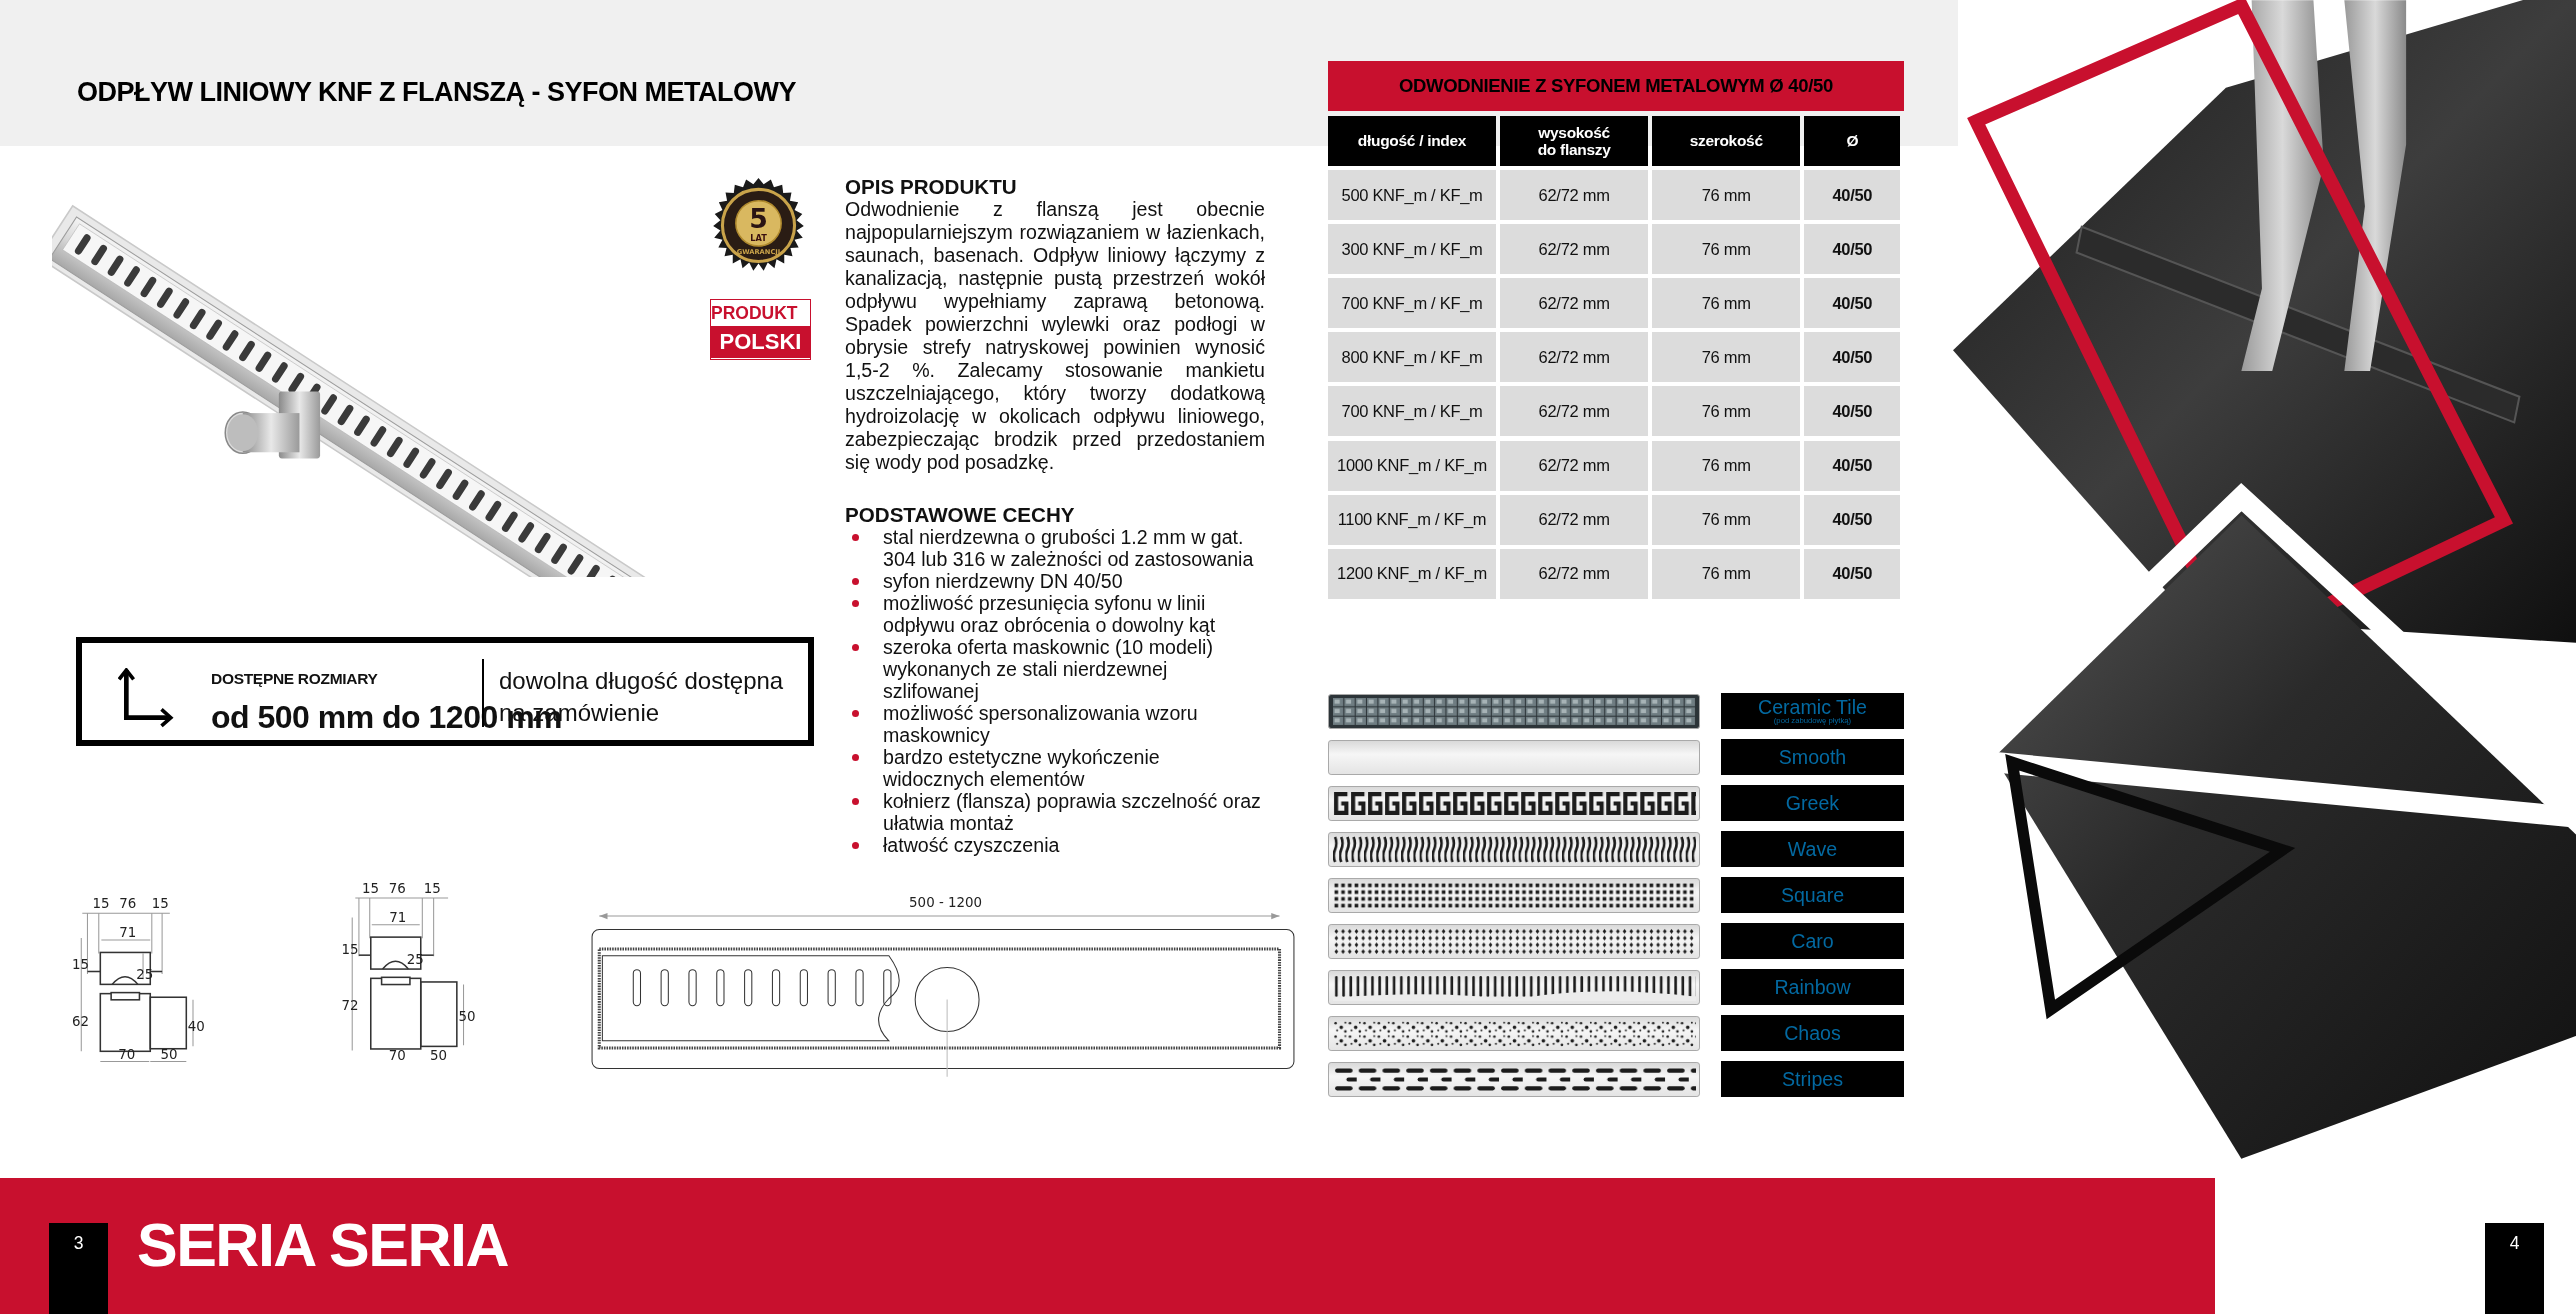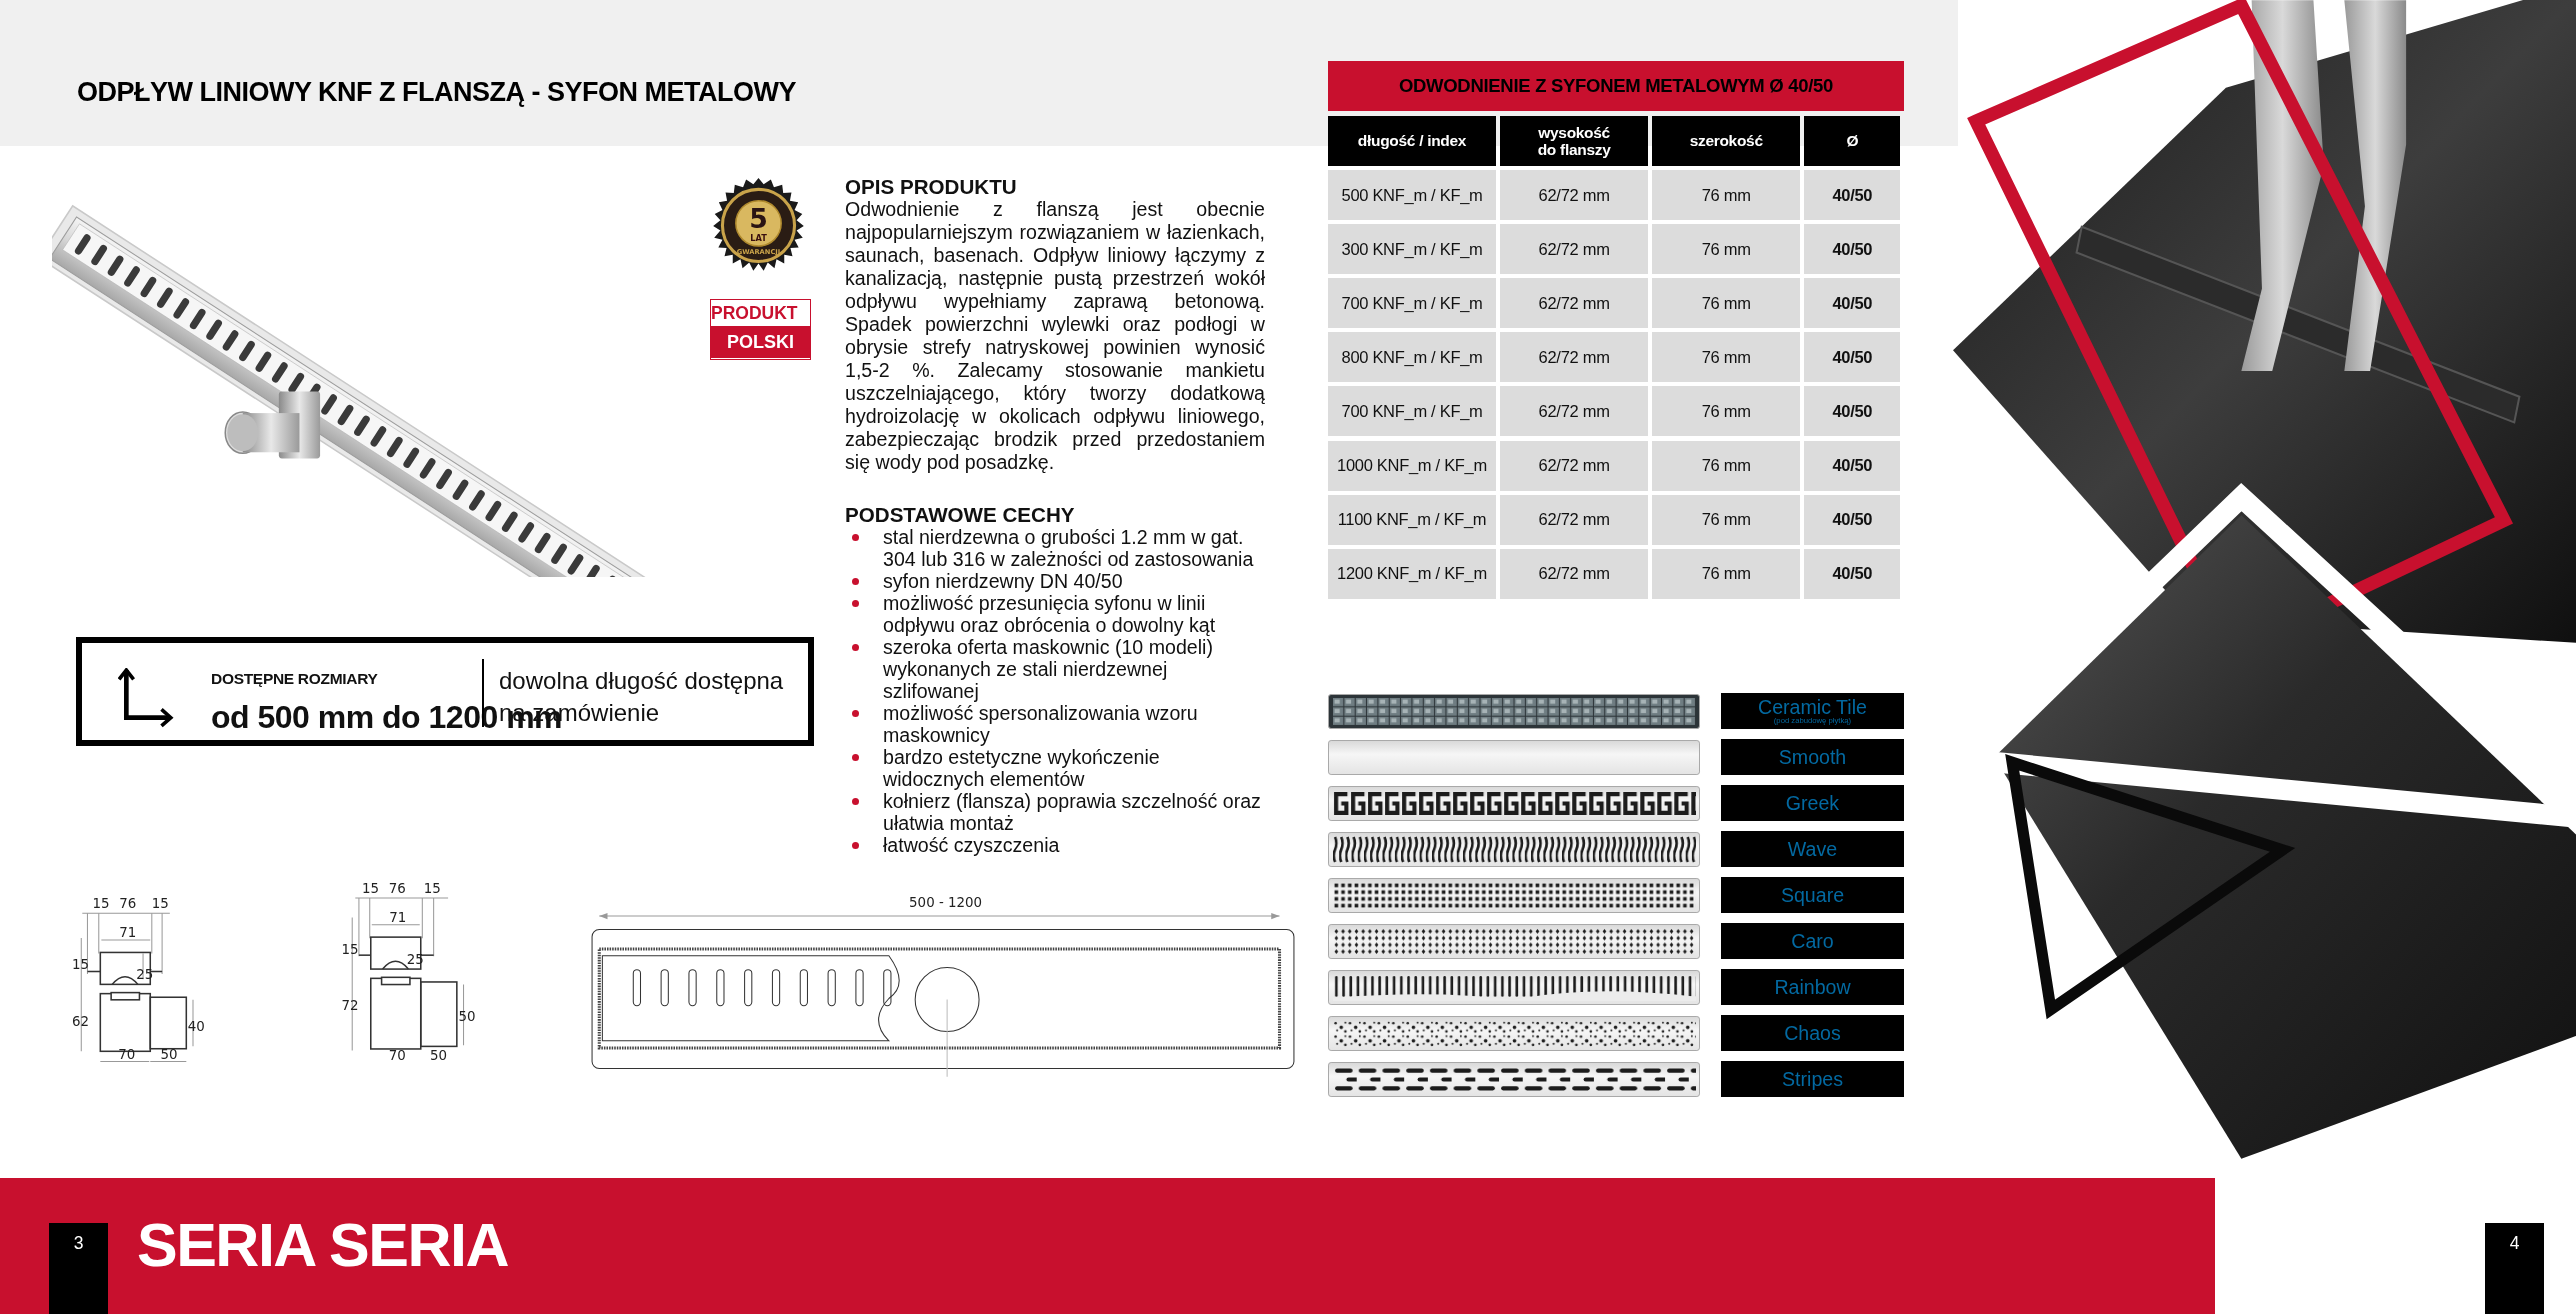--- a/index.html
+++ b/index.html
@@ -8,21 +8,21 @@
   .top-band { left:0; top:0; width:1958px; height:146px; background:#f0f0f0; }
   .page-title { left:77px; top:77px; font-size:27px; font-weight:bold; letter-spacing:-0.5px; color:#000; white-space:nowrap; }
 
   
   .product-img { left:52px; top:175px; width:665px; height:402px; }
 
   
   .badge-warranty { left:707px; top:178px; width:103px; height:103px; }
   .badge-polish { left:710px; top:299px; width:101px; height:61px; border:1.5px solid #c8102e; box-sizing:border-box; background:#fff; }
   .badge-polish .top { height:26px; color:#c8102e; font-weight:bold; font-size:17.5px; line-height:26px; }
-  .badge-polish .bot { height:32px; background:#c8102e; color:#fff; font-weight:bold; font-size:18px; text-align:center; line-height:32px; }
+  .badge-polish .bot { height:32px; background:#c8102e; color:#fff; font-weight:bold; font-size:22px; text-align:center; line-height:32px; }
 
   
   .desc { left:845px; top:175px; width:420px; font-size:19.6px; line-height:23px; }
   .section-h { font-weight:bold; font-size:20.6px; margin:0; line-height:23px; }
   .desc-body { text-align:justify; margin:0; }
   .features { margin-top:29px; }
   .features ul { list-style:none; margin:0; padding:0; }
   .features li { position:relative; padding-left:38px; line-height:22px; }
   .features li .bullet { position:absolute; left:7.2px; top:7.7px; width:7.2px; height:7.2px; border-radius:50%; background:#c8102e; }
 

